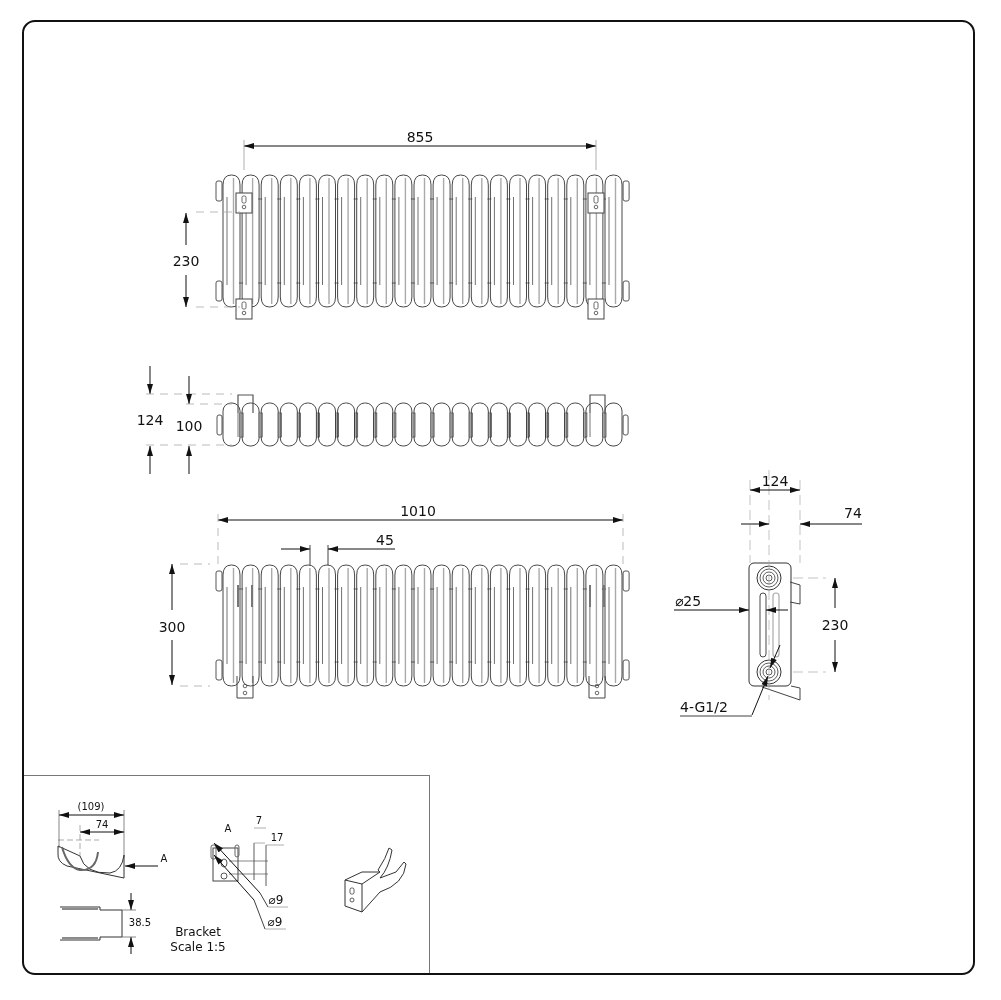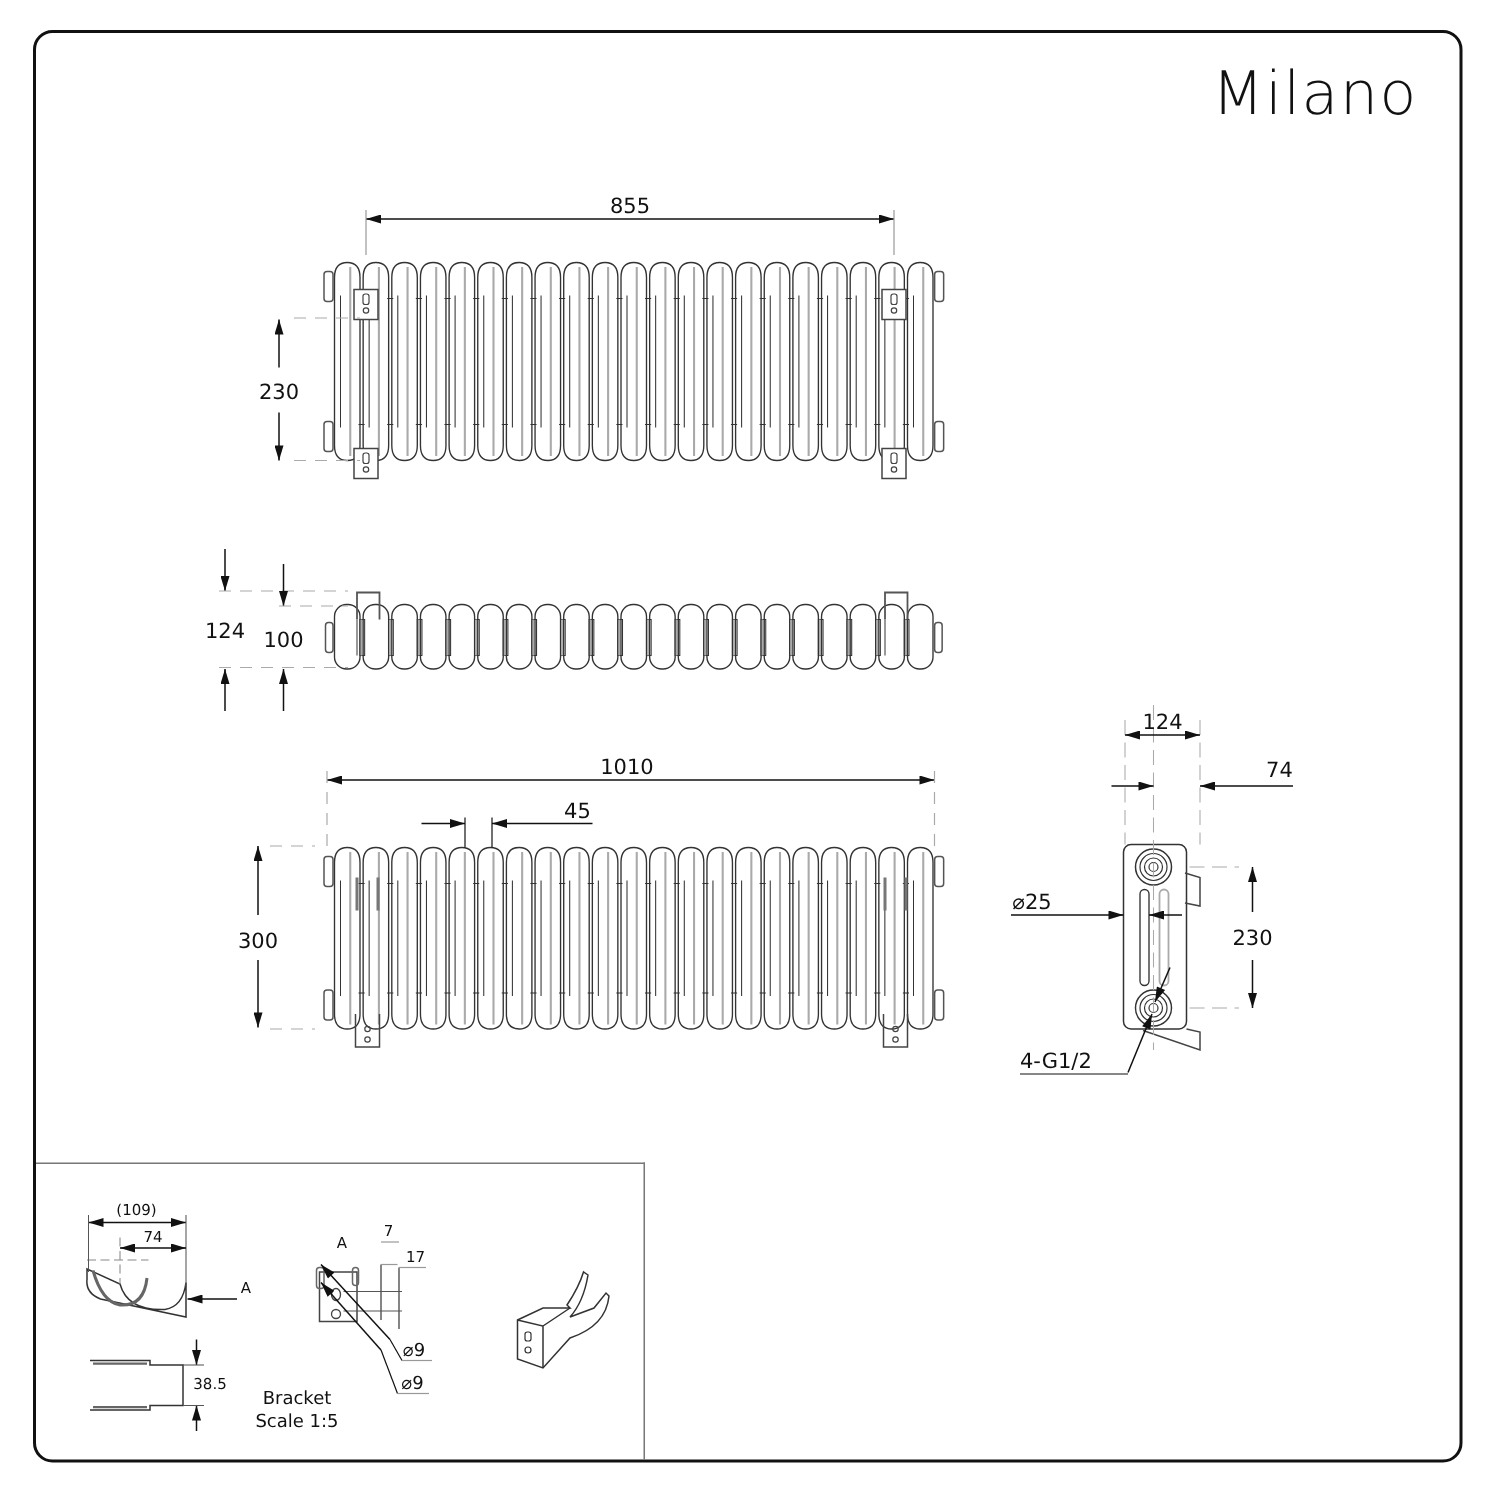--- a/index.html
+++ b/index.html
@@ -11,21 +11,20 @@
   svg text { font-family: "DejaVu Sans", sans-serif; fill: #111; }
   .dim-label { font-size: 14px; }
   .small-label { font-size: 10px; }
   .inset-label { font-size: 12px; }
 </style>
 </head>
 <body>
 
 <div id="sheet">
   <div class="frame"></div>
-  <div class="brand">Milano</div>
   <div class="inset-frame"></div>
 
   <svg width="1001" height="1000" viewBox="0 0 1001 1000" style="position:absolute;left:0;top:0">
     <defs>
       <marker id="arr" viewBox="0 0 10 6" refX="10" refY="3" markerWidth="14" markerHeight="6" orient="auto-start-reverse" markerUnits="userSpaceOnUse">
         <path d="M0,0 L10,3 L0,6 z" fill="#111"></path>
       </marker>
     </defs>
 
     <g>

